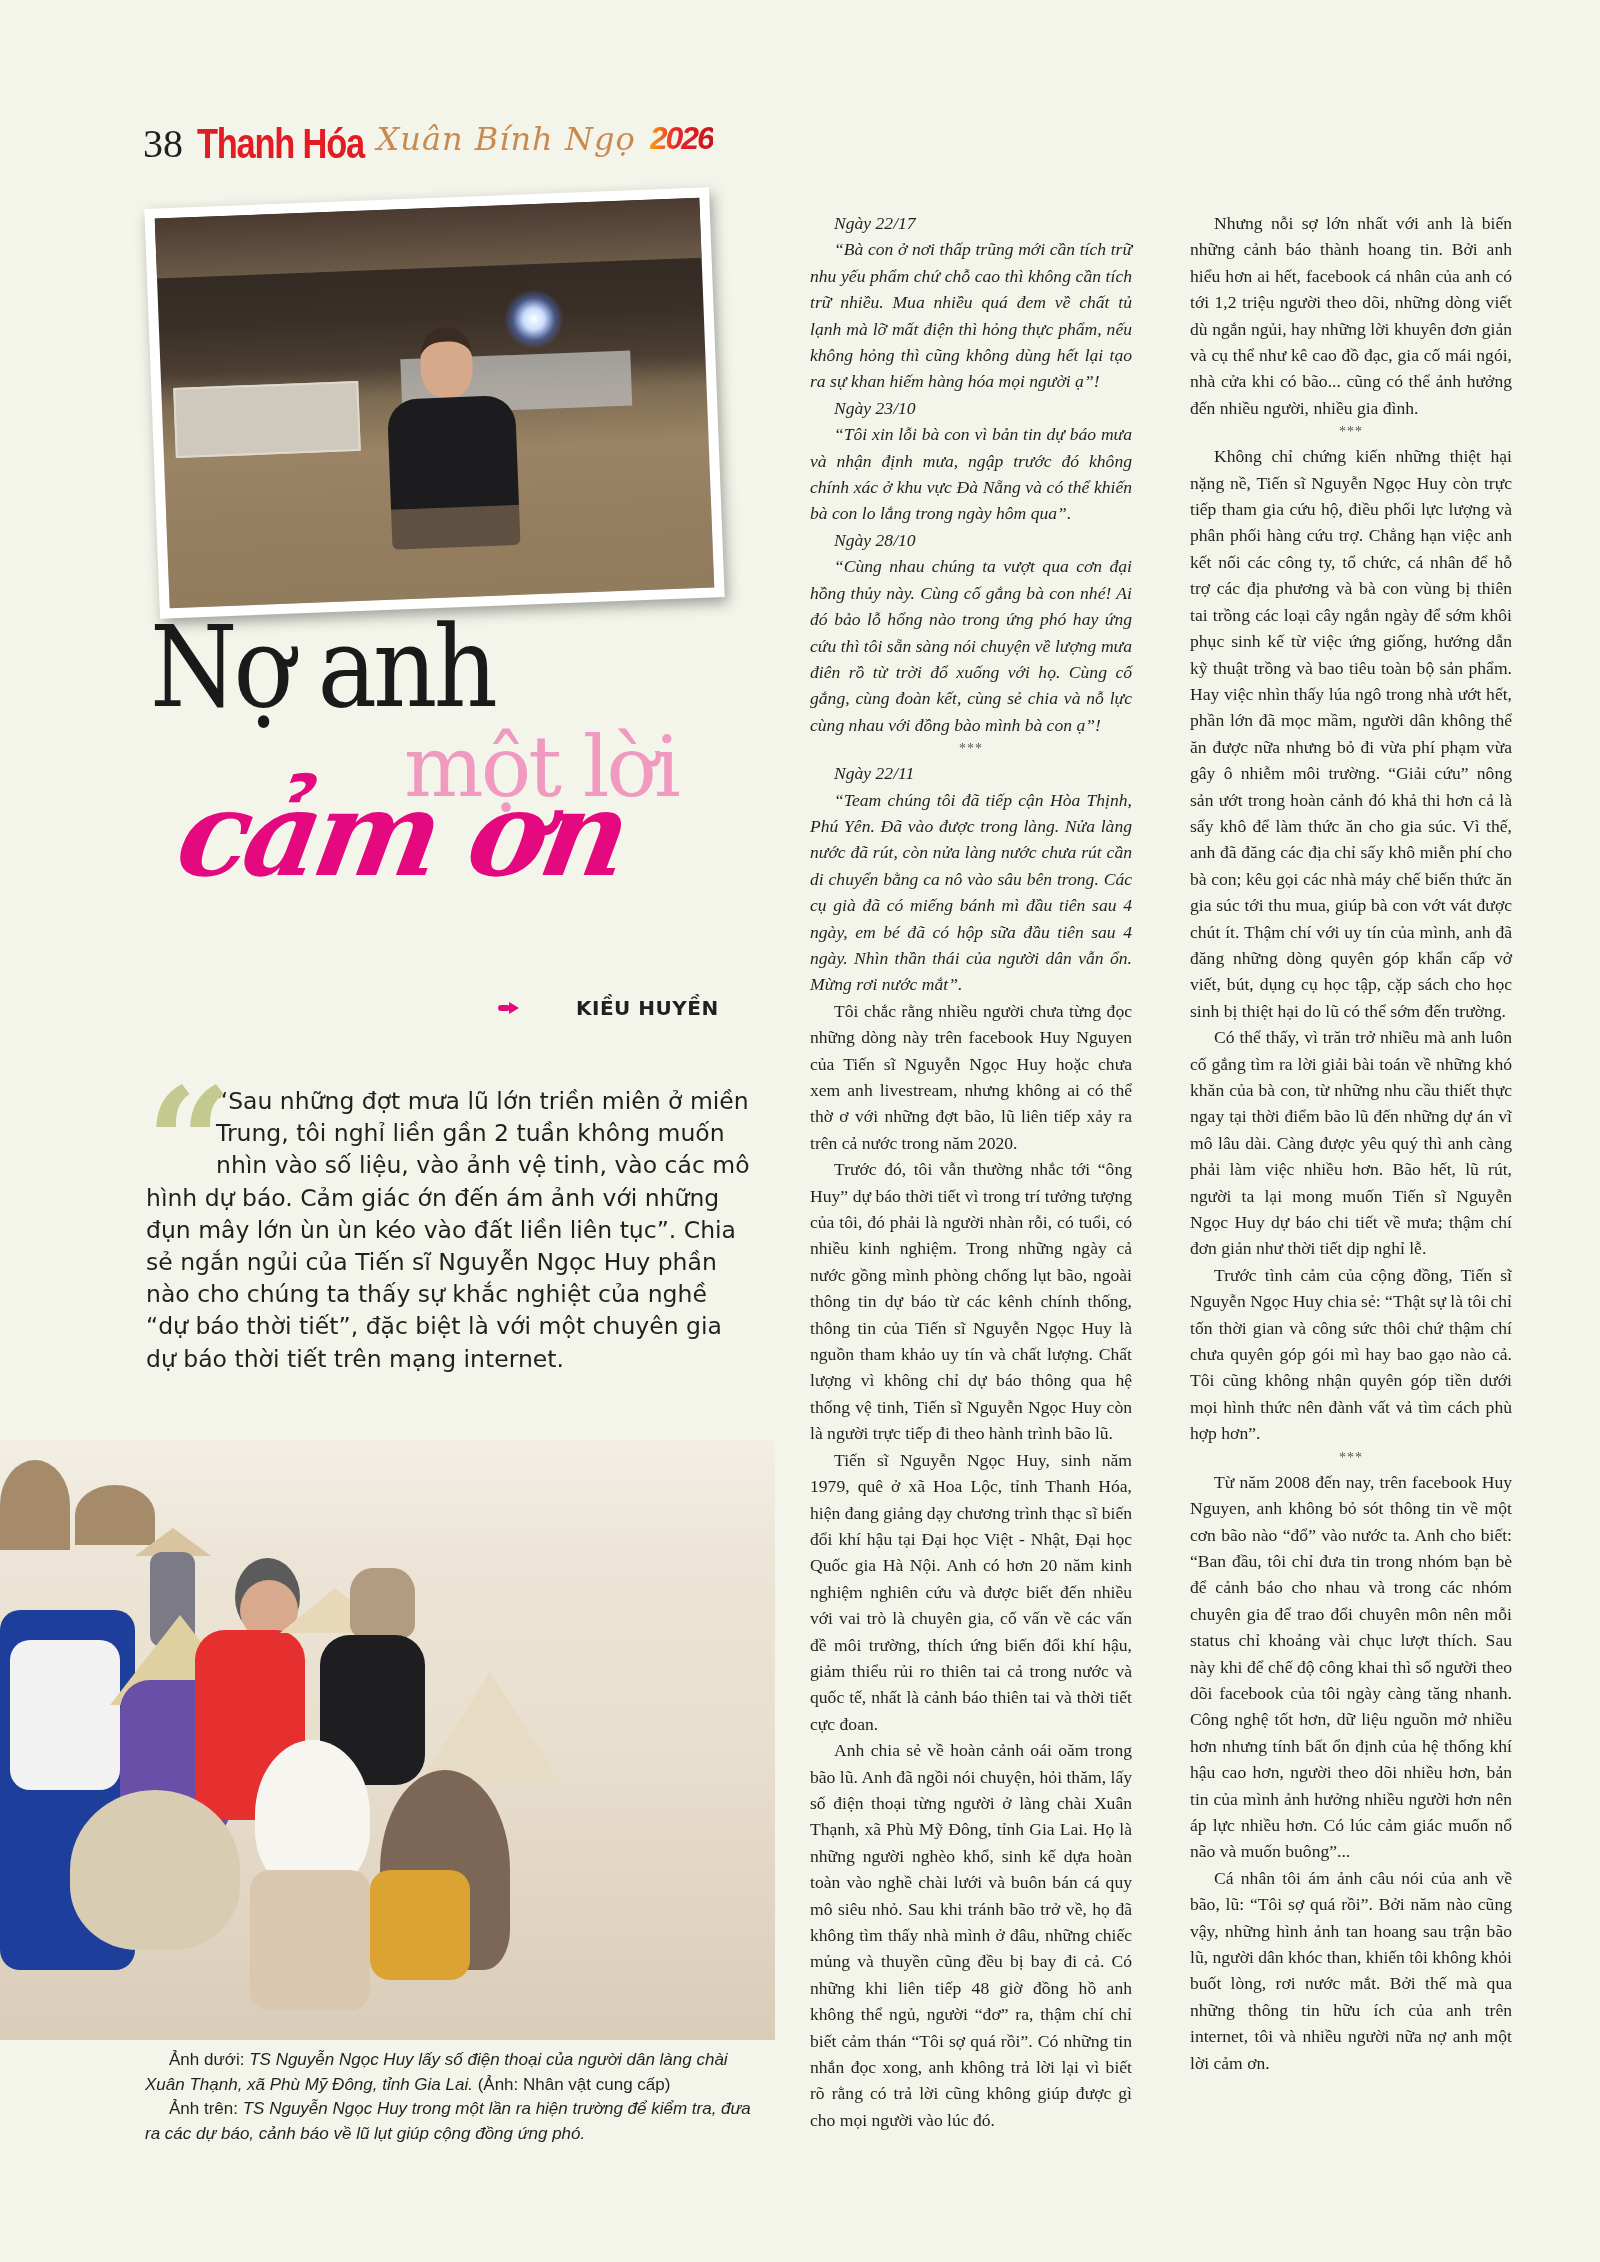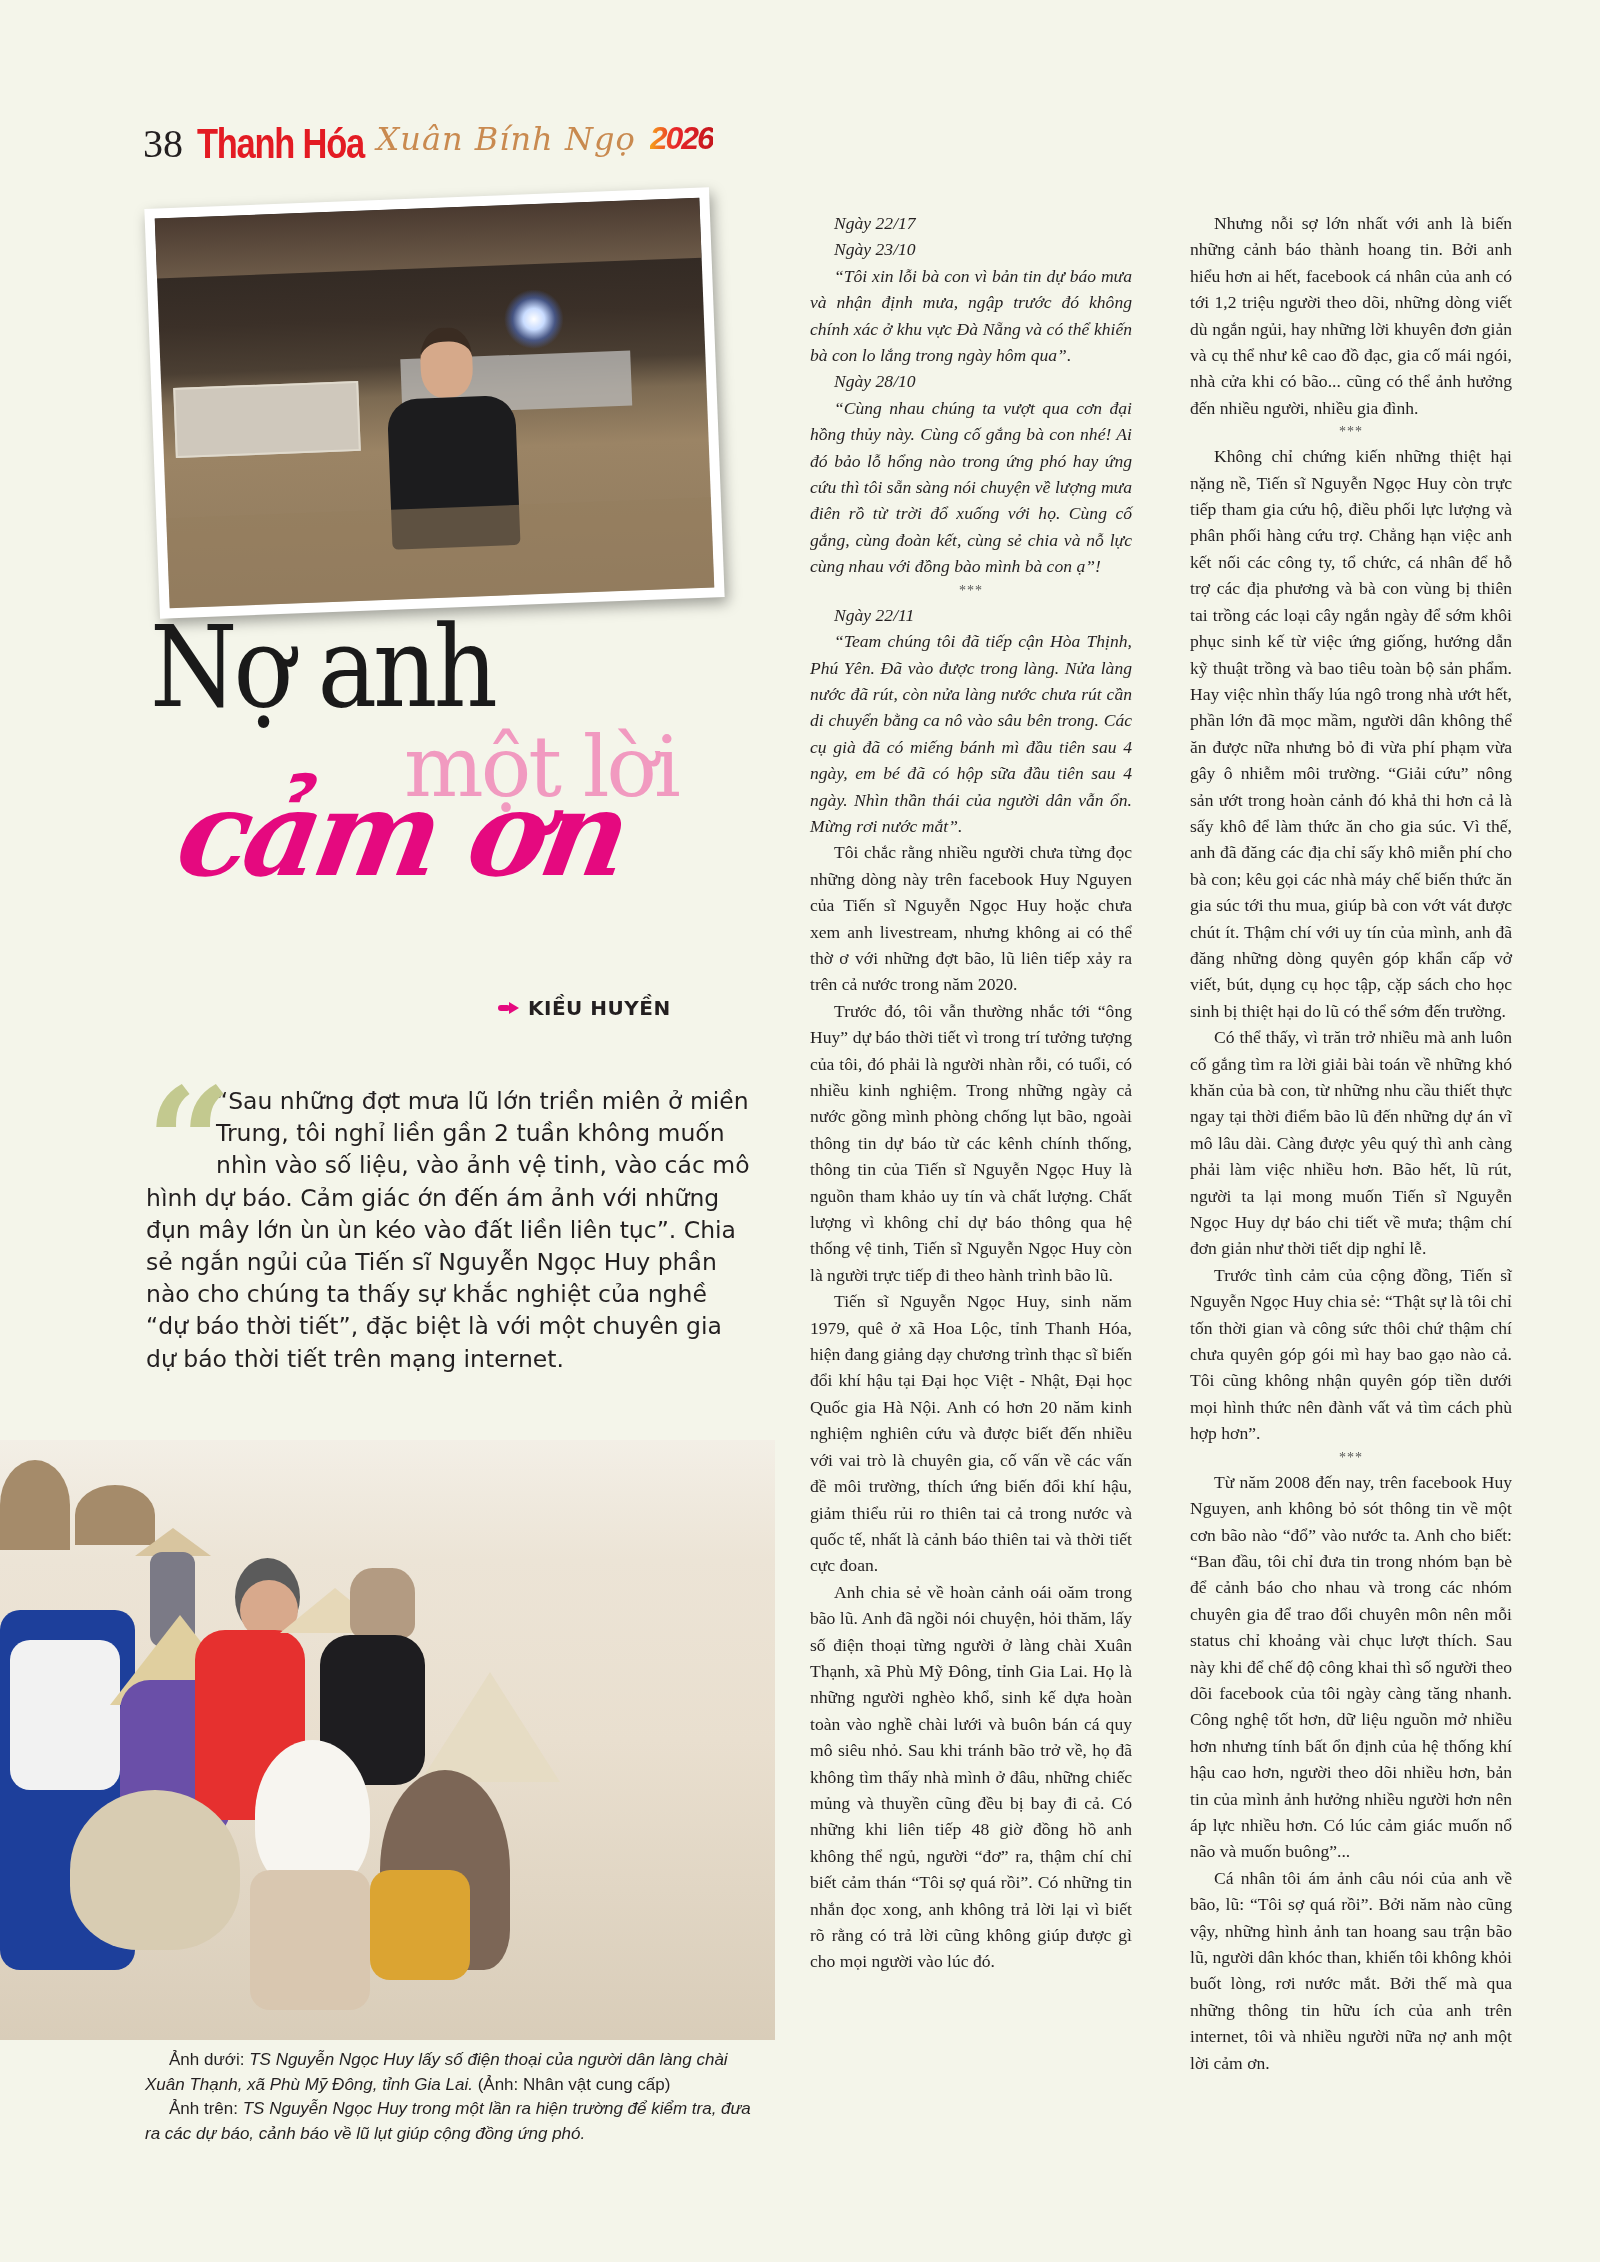--- a/index.html
+++ b/index.html
@@ -68,21 +68,21 @@
     font-family: "DejaVu Serif", serif; font-style: italic; font-weight: 700;
     font-size: 118px; color: #e5097f; letter-spacing: -6px; line-height: 1;
     transform: skewX(-10deg);
   }
 
   
   .byline { position: absolute; left: 498px; top: 996px; display: flex; align-items: center; gap: 8px; }
   .byline .pen { width: 22px; height: 12px; position: relative; }
   .byline .pen::before { content: ""; position: absolute; left: 0; top: 3px; width: 12px; height: 6px; background: #e5097f; border-radius: 3px; }
   .byline .pen::after { content: ""; position: absolute; left: 11px; top: 0; width: 0; height: 0; border-left: 10px solid #e5097f; border-top: 6px solid transparent; border-bottom: 6px solid transparent; }
-  .byline .name { font-family: "DejaVu Sans", sans-serif; font-weight: 700; font-size: 20px; color: #231f20; letter-spacing: 0.5px; }
+  .byline .name { font-family: "DejaVu Sans", sans-serif; font-weight: 700; font-size: 20px; color: #231f20; letter-spacing: 0.5px; margin-left: 48px; }
 
   
   .lead { position: absolute; left: 146px; top: 1085px; width: 610px; }
   .lead .qmark {
     position: absolute; left: 0; top: -18px; font-family: "DejaVu Serif", serif; font-weight: 700;
     font-size: 150px; color: #c3c98f; line-height: 1;
   }
   .lead p {
     font-family: "DejaVu Sans", sans-serif; font-size: 23.5px; line-height: 32.2px; color: #231f20;
     text-indent: 0;
@@ -176,20 +176,21 @@
   <div class="blob" style="left:250px;top:430px;width:120px;height:140px;border-radius:20px;background:#d9c7b0;"></div>
 </div>
 
 <div class="caption">
   <p><span>Ảnh dưới: </span><em>TS Nguyễn Ngọc Huy lấy số điện thoại của người dân làng chài Xuân Thạnh, xã Phù Mỹ Đông, tỉnh Gia Lai.</em><span> (Ảnh: Nhân vật cung cấp)</span></p>
   <p><span>Ảnh trên: </span><em>TS Nguyễn Ngọc Huy trong một lần ra hiện trường để kiểm tra, đưa ra các dự báo, cảnh báo về lũ lụt giúp cộng đồng ứng phó.</em></p>
 </div>
 
 <div class="col col-mid">
   <p class="date">Ngày 22/17</p>
+  <p class="diary">“Bà con ở nơi thấp trũng mới cần tích trữ nhu yếu phẩm chứ chỗ cao thì không cần tích trữ nhiều. Mua nhiều quá đem về chất tủ lạnh mà lỡ mất điện thì hỏng thực phẩm, nếu không hỏng thì cũng không dùng hết lại tạo ra sự khan hiếm hàng hóa mọi người ạ”!</p>
   <p class="date">Ngày 23/10</p>
   <p class="diary">“Tôi xin lỗi bà con vì bản tin dự báo mưa và nhận định mưa, ngập trước đó không chính xác ở khu vực Đà Nẵng và có thể khiến bà con lo lắng trong ngày hôm qua”.</p>
   <p class="date">Ngày 28/10</p>
   <p class="diary">“Cùng nhau chúng ta vượt qua cơn đại hồng thủy này. Cùng cố gắng bà con nhé! Ai đó bảo lỗ hổng nào trong ứng phó hay ứng cứu thì tôi sẵn sàng nói chuyện về lượng mưa điên rồ từ trời đổ xuống với họ. Cùng cố gắng, cùng đoàn kết, cùng sẻ chia và nỗ lực cùng nhau với đồng bào mình bà con ạ”!</p>
   <p class="sep">***</p>
   <p class="date">Ngày 22/11</p>
   <p class="diary">“Team chúng tôi đã tiếp cận Hòa Thịnh, Phú Yên. Đã vào được trong làng. Nửa làng nước đã rút, còn nửa làng nước chưa rút cần di chuyển bằng ca nô vào sâu bên trong. Các cụ già đã có miếng bánh mì đầu tiên sau 4 ngày, em bé đã có hộp sữa đầu tiên sau 4 ngày. Nhìn thần thái của người dân vẫn ổn. Mừng rơi nước mắt”.</p>
   <p>Tôi chắc rằng nhiều người chưa từng đọc những dòng này trên facebook Huy Nguyen của Tiến sĩ Nguyễn Ngọc Huy hoặc chưa xem anh livestream, nhưng không ai có thể thờ ơ với những đợt bão, lũ liên tiếp xảy ra trên cả nước trong năm 2020.</p>
   <p>Trước đó, tôi vẫn thường nhắc tới “ông Huy” dự báo thời tiết vì trong trí tưởng tượng của tôi, đó phải là người nhàn rỗi, có tuổi, có nhiều kinh nghiệm. Trong những ngày cả nước gồng mình phòng chống lụt bão, ngoài thông tin dự báo từ các kênh chính thống, thông tin của Tiến sĩ Nguyễn Ngọc Huy là nguồn tham khảo uy tín và chất lượng. Chất lượng vì không chỉ dự báo thông qua hệ thống vệ tinh, Tiến sĩ Nguyễn Ngọc Huy còn là người trực tiếp đi theo hành trình bão lũ.</p>
   <p>Tiến sĩ Nguyễn Ngọc Huy, sinh năm 1979, quê ở xã Hoa Lộc, tỉnh Thanh Hóa, hiện đang giảng dạy chương trình thạc sĩ biến đổi khí hậu tại Đại học Việt - Nhật, Đại học Quốc gia Hà Nội. Anh có hơn 20 năm kinh nghiệm nghiên cứu và được biết đến nhiều với vai trò là chuyên gia, cố vấn về các vấn đề môi trường, thích ứng biến đổi khí hậu, giảm thiểu rủi ro thiên tai cả trong nước và quốc tế, nhất là cảnh báo thiên tai và thời tiết cực đoan.</p>

